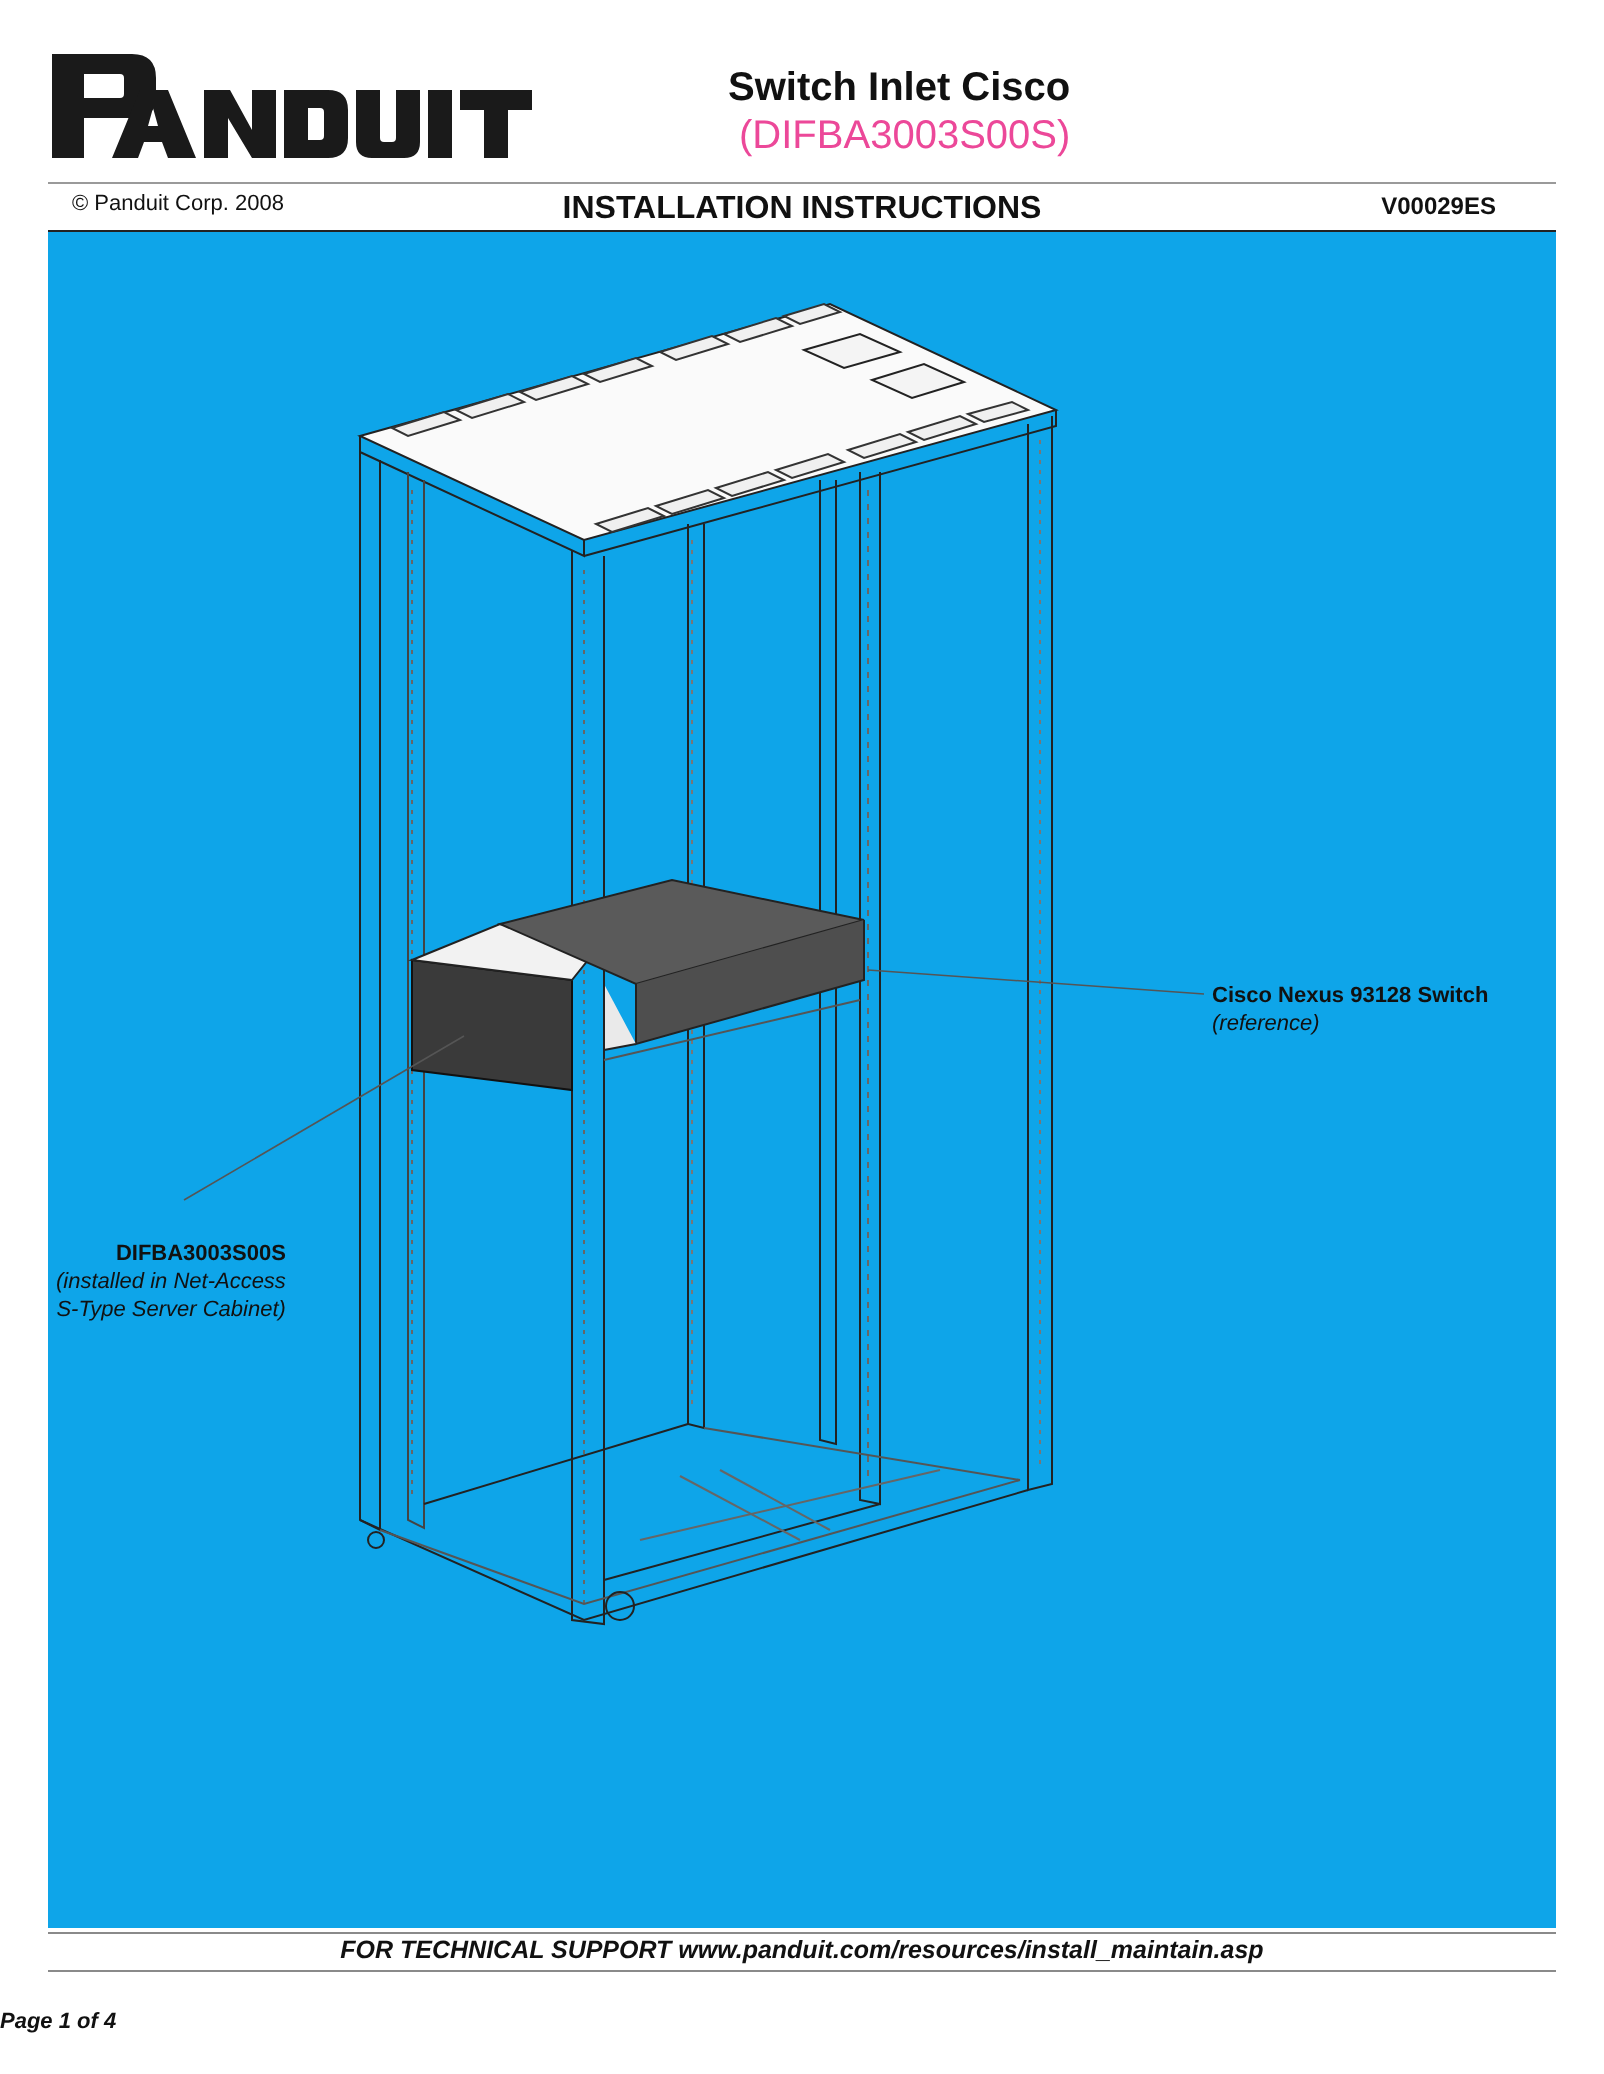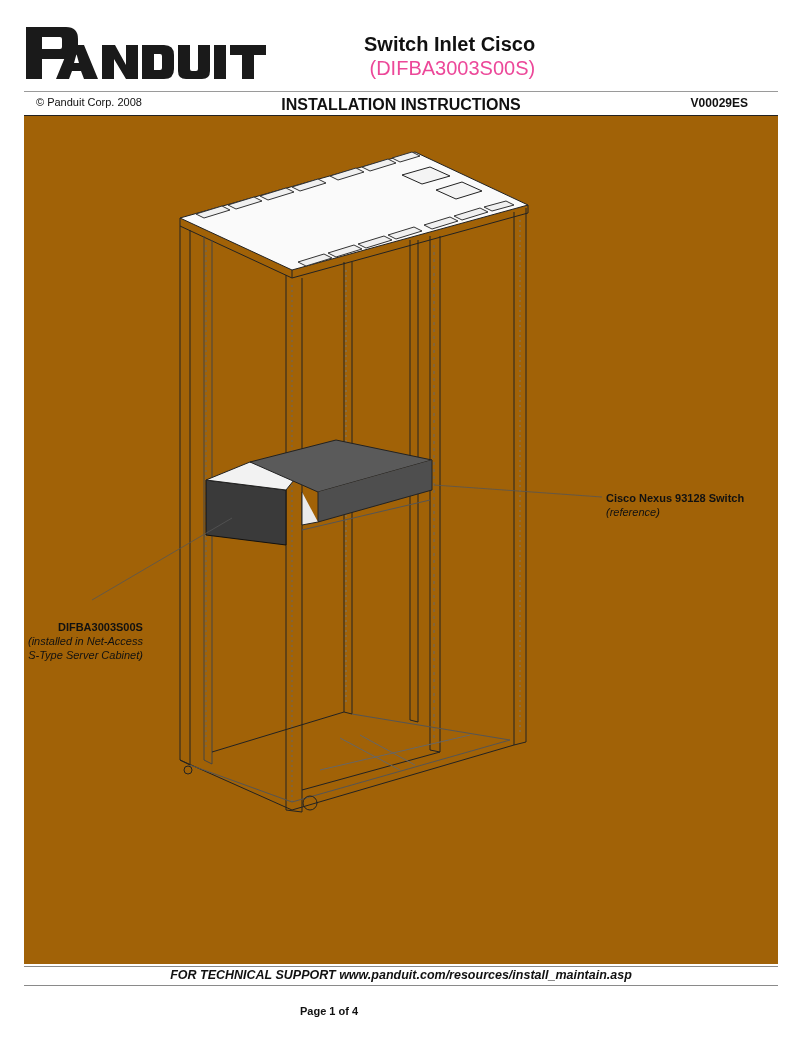--- a/index.html
+++ b/index.html
@@ -7,29 +7,29 @@
   .logo { position: absolute; left: 26px; top: 27px; width: 240px; height: 52px; }
   .title-block { position: absolute; left: 364px; top: 32px; }
   .title { font-size: 20px; font-weight: bold; color: #111; line-height: 24px; }
   .subtitle { font-size: 20px; color: #ec4899; line-height: 24px; text-align: right; }
   .rule-top { position: absolute; left: 24px; width: 754px; top: 91px; height: 1px; background: #9a9a9a; }
   .rule-head-bottom { position: absolute; left: 24px; width: 754px; top: 115px; height: 1px; background: #222; }
   .head-row { position: absolute; left: 24px; width: 754px; top: 96px; height: 16px; font-size: 12px; }
   .copyright { position: absolute; left: 12px; top: 0; font-size: 11px; }
   .doc-type { position: absolute; left: 0; width: 754px; text-align: center; top: 0; font-weight: bold; font-size: 16px; }
   .doc-id { position: absolute; right: 30px; top: 0; font-weight: bold; font-size: 12px; }
-  .drawing-area { position: absolute; left: 24px; top: 116px; width: 754px; height: 848px; background: #a16207; }
+  .drawing-area { position: absolute; left: 24px; top: 116px; width: 754px; height: 848px; background: #0ea5e9; }
   .drawing { position: absolute; left: 0; top: 0; }
   .callout { position: absolute; font-size: 11px; line-height: 14px; }
   .callout .name { font-weight: bold; }
   .callout .note { font-style: italic; }
   .rule-foot-top { position: absolute; left: 24px; width: 754px; top: 966px; height: 1px; background: #8a8a8a; }
   .rule-foot-bottom { position: absolute; left: 24px; width: 754px; top: 985px; height: 1px; background: #8a8a8a; }
   .support { position: absolute; left: 0; width: 802px; top: 968px; text-align: center; font-size: 12.5px; font-weight: bold; font-style: italic; }
-  .page-num { position: absolute; left: 0; width: 658px; top: 1005px; text-align: center; font-size: 11px; font-weight: bold; }
+  .page-num { position: absolute; left: 0; width: 658px; top: 1005px; font-size: 11px; font-weight: bold; font-style: italic; }
 </style>
 </head>
 <body>
 
 <div class="logo">
   <svg width="240" height="52" viewBox="0 0 240 52">
 
     <path d="M0 0 H40 Q52 0 52 12 V22 Q52 32 40 32 H16 V52 H0 Z M16 10 V22 H34 Q36 22 36 20 V12 Q36 10 34 10 Z" fill="#1a1a1a"></path>
 
     <path d="M30 52 L44 18 H58 L72 52 H58 L55 44 H46 L43 52 Z M48 36 H53 L50.5 27 Z" fill="#1a1a1a"></path>

